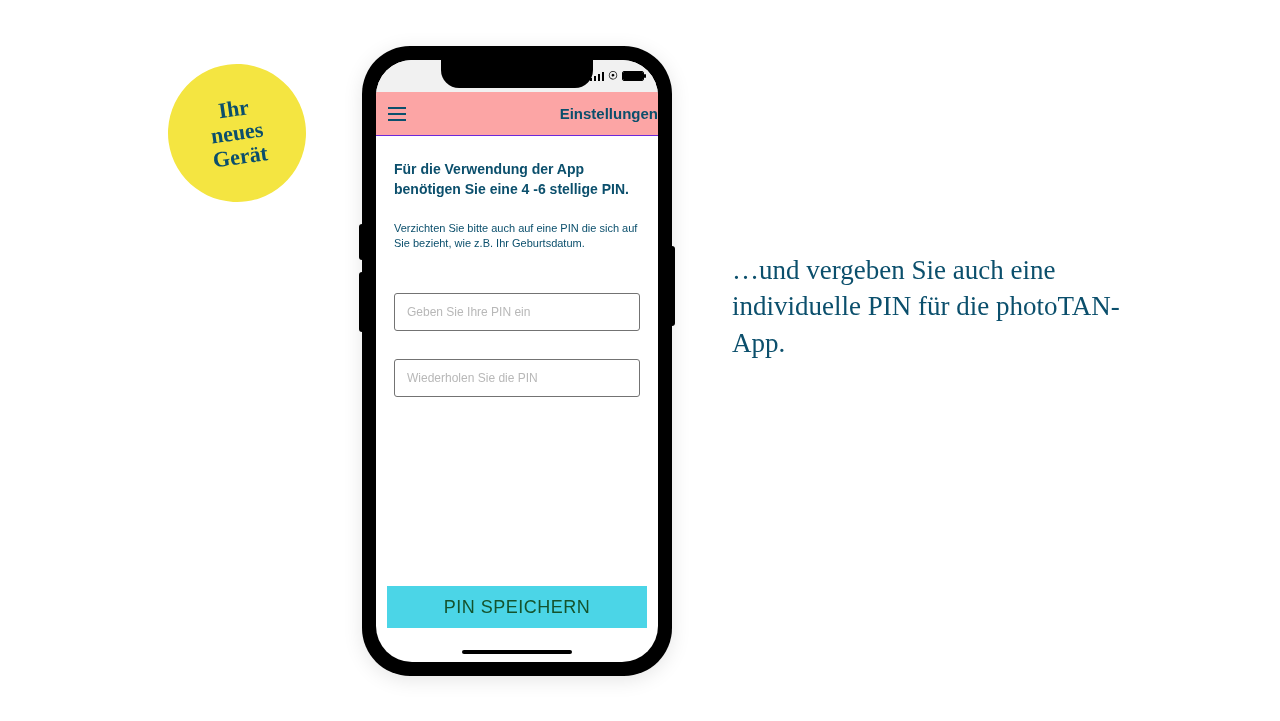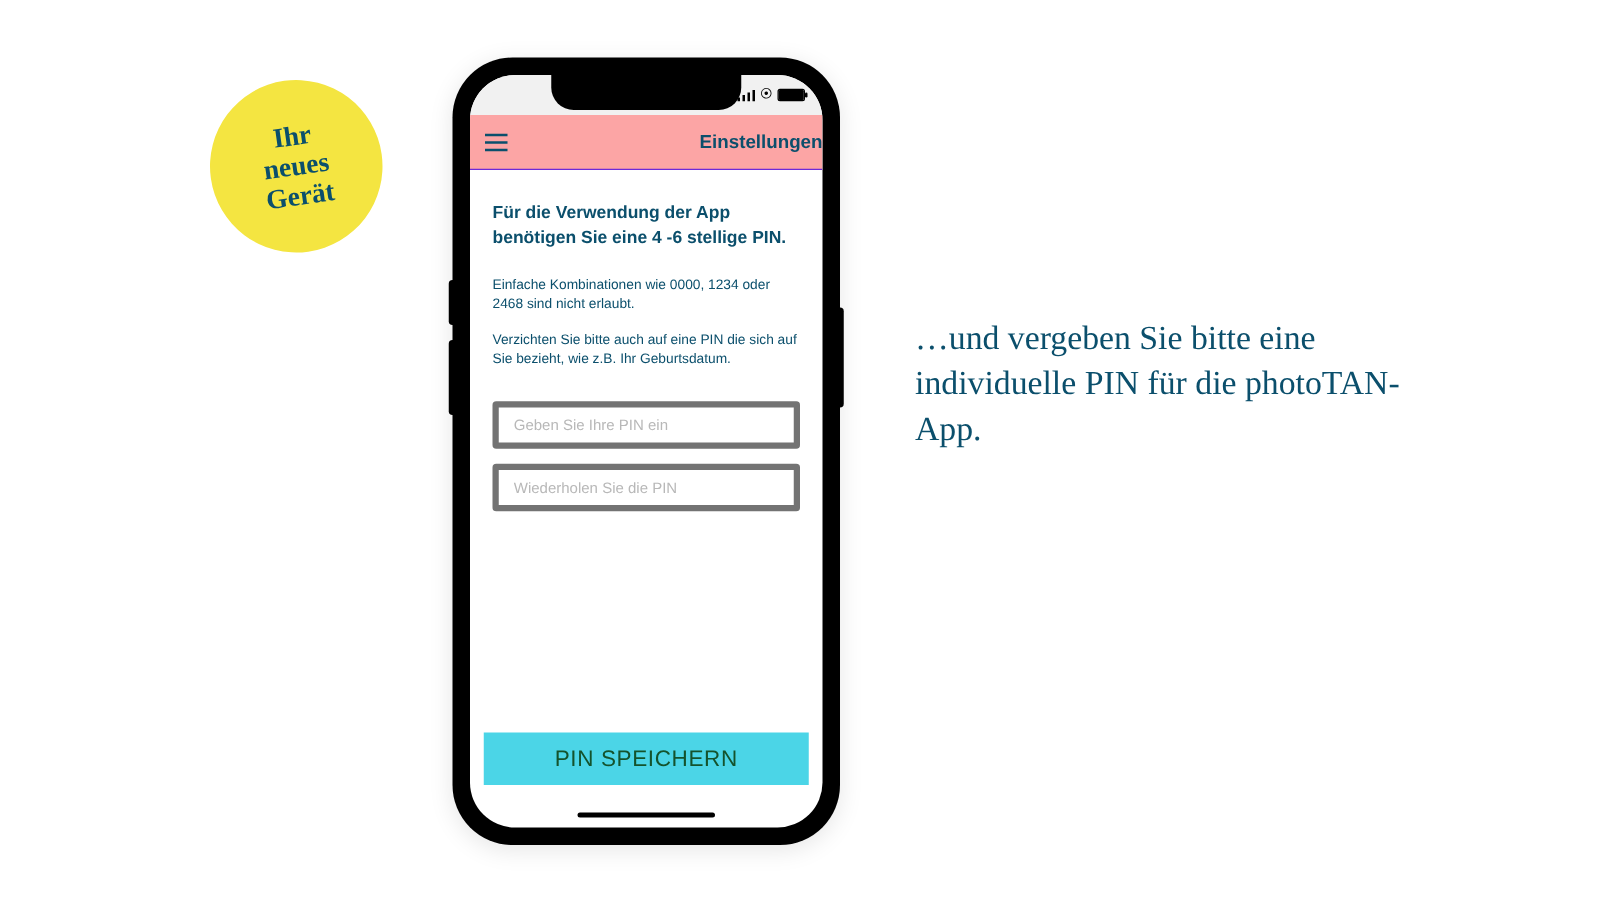--- a/index.html
+++ b/index.html
@@ -137,26 +137,26 @@
   }
   .info {
     color: #0b4f6c;
     font-size: 11px;
     line-height: 1.35;
     margin-bottom: 14px;
   }
   .input {
     width: 100%;
     height: 38px;
-    border: 5px solid #737373;
+    border: 1px solid #737373;
     border-radius: 3px;
     padding: 0 12px;
     font-size: 12px;
     color: #000000;
-    margin-top: 12px;
+    margin-top: 28px;
     background:#fff;
   }
   .input::placeholder { color: #b8b8b8; }
 
   .save-btn {
     position: absolute;
     left: 11px;
     right: 11px;
     bottom: 34px;
     height: 42px;
@@ -240,28 +240,27 @@
       <div class="hamburger">
         <span></span>
           <span></span>
           <span></span>
       </div>
       <div class="header-title">Einstellungen</div>
     </div>
 
     <div class="content">
       <div class="heading">Für die Verwendung der App benötigen Sie eine 4 -6 stellige PIN.</div>
-      <div class="info">Einfache Kombinationen wie 0000, 1234 oder 2468 sind nicht erlaubt.</div>
       <div class="info">Verzichten Sie bitte auch auf eine PIN die sich auf Sie bezieht, wie z.B. Ihr Geburtsdatum.</div>
 
       <input class="input" type="password" placeholder="Geben Sie Ihre PIN ein" style="">
       <input class="input" type="password" placeholder="Wiederholen Sie die PIN" style="">
     </div>
 
     <button class="save-btn">PIN SPEICHERN</button>
 
     <div class="home-indicator"></div>
   </div>
 </div>
 
 <div class="right">
-  <div class="step-body">…und vergeben Sie bitte eine individuelle PIN für die photoTAN-App.</div>
+  <div class="step-body">…und vergeben Sie auch eine individuelle PIN für die photoTAN-App.</div>
 </div>
 
 </body></html>

